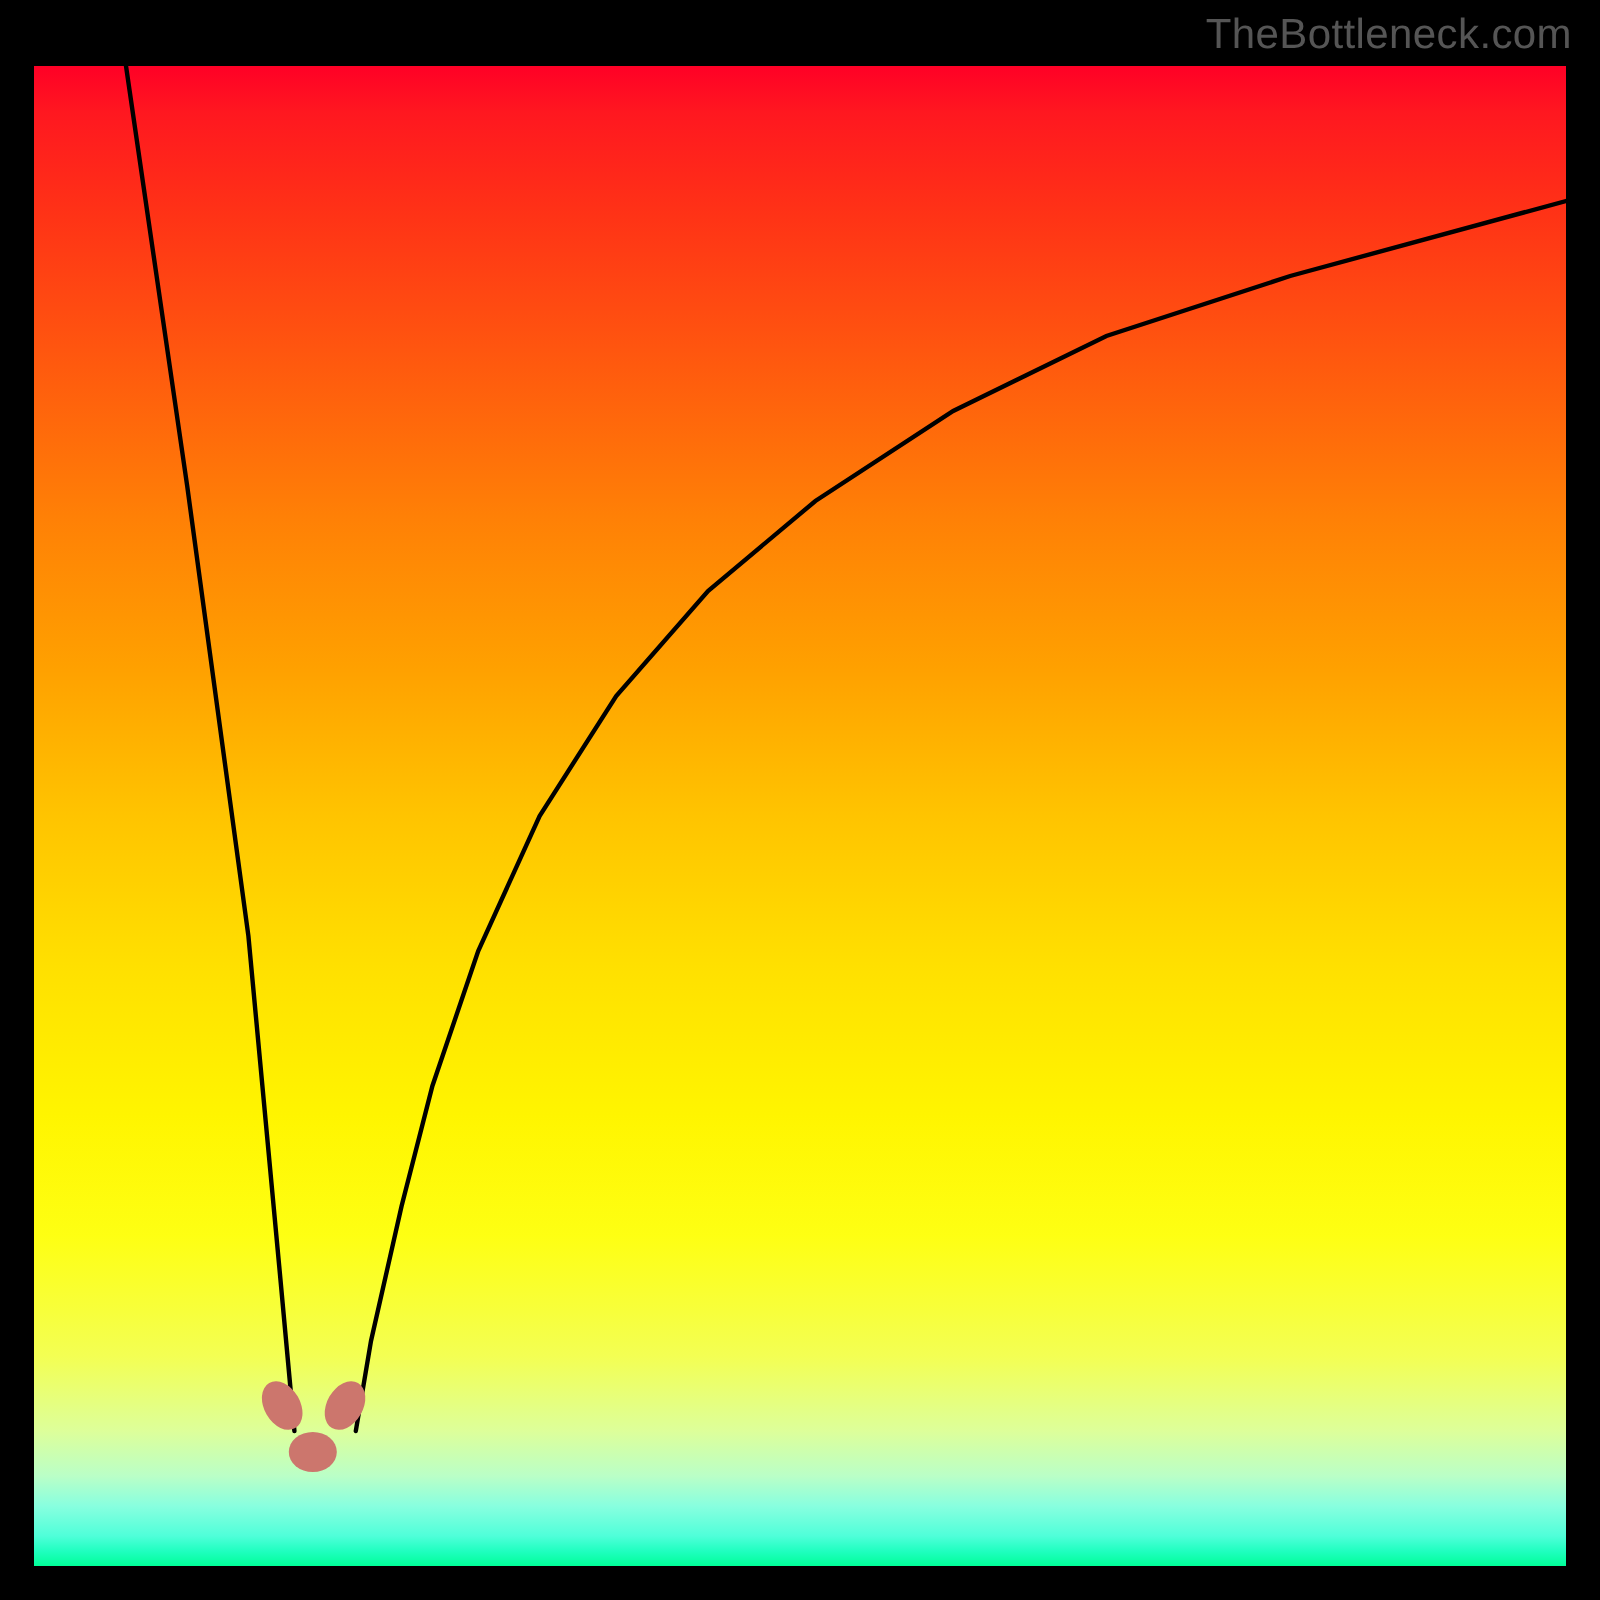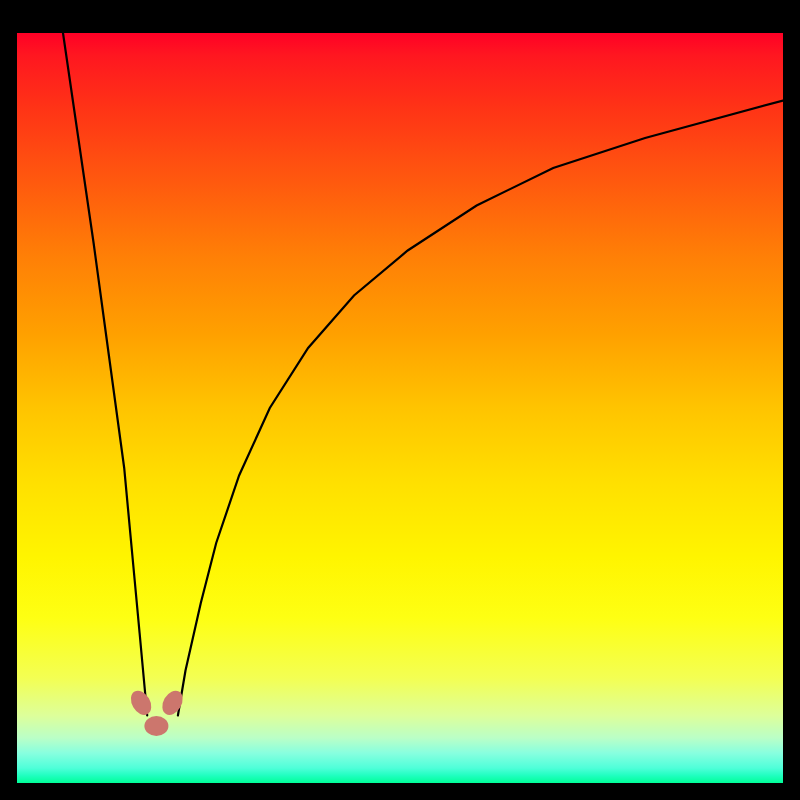--- a/index.html
+++ b/index.html
@@ -75,20 +75,21 @@
     left: 0;
     width: 100%;
     height: 100%;
   }
 </style>
 </head>
 <body>
 
 <div class="frame">
 
+  <div class="watermark">TheBottleneck.com</div>
 
   <div class="plot">
     <div class="gradient"></div>
 
     <svg class="curve" viewBox="0 0 766 750" preserveAspectRatio="none">
       <path id="curve-left" fill="none" stroke="#000000" stroke-width="2.2" stroke-linecap="round" d="M46.0 0.0 L61.3 105.0 L76.6 210.0 L91.9 322.5 L107.2 435.0 L114.9 517.5 L122.6 600.0 L130.2 682.5"></path>
       <path id="curve-right" fill="none" stroke="#000000" stroke-width="2.2" stroke-linecap="round" d="M160.9 682.5 L168.5 637.5 L183.8 570.0 L199.2 510.0 L222.1 442.5 L252.8 375.0 L291.1 315.0 L337.0 262.5 L390.7 217.5 L459.6 172.5 L536.2 135.0 L628.1 105.0 L766.0 67.5"></path>
     </svg>
 
     <svg class="beans" viewBox="0 0 766 750" preserveAspectRatio="none">

